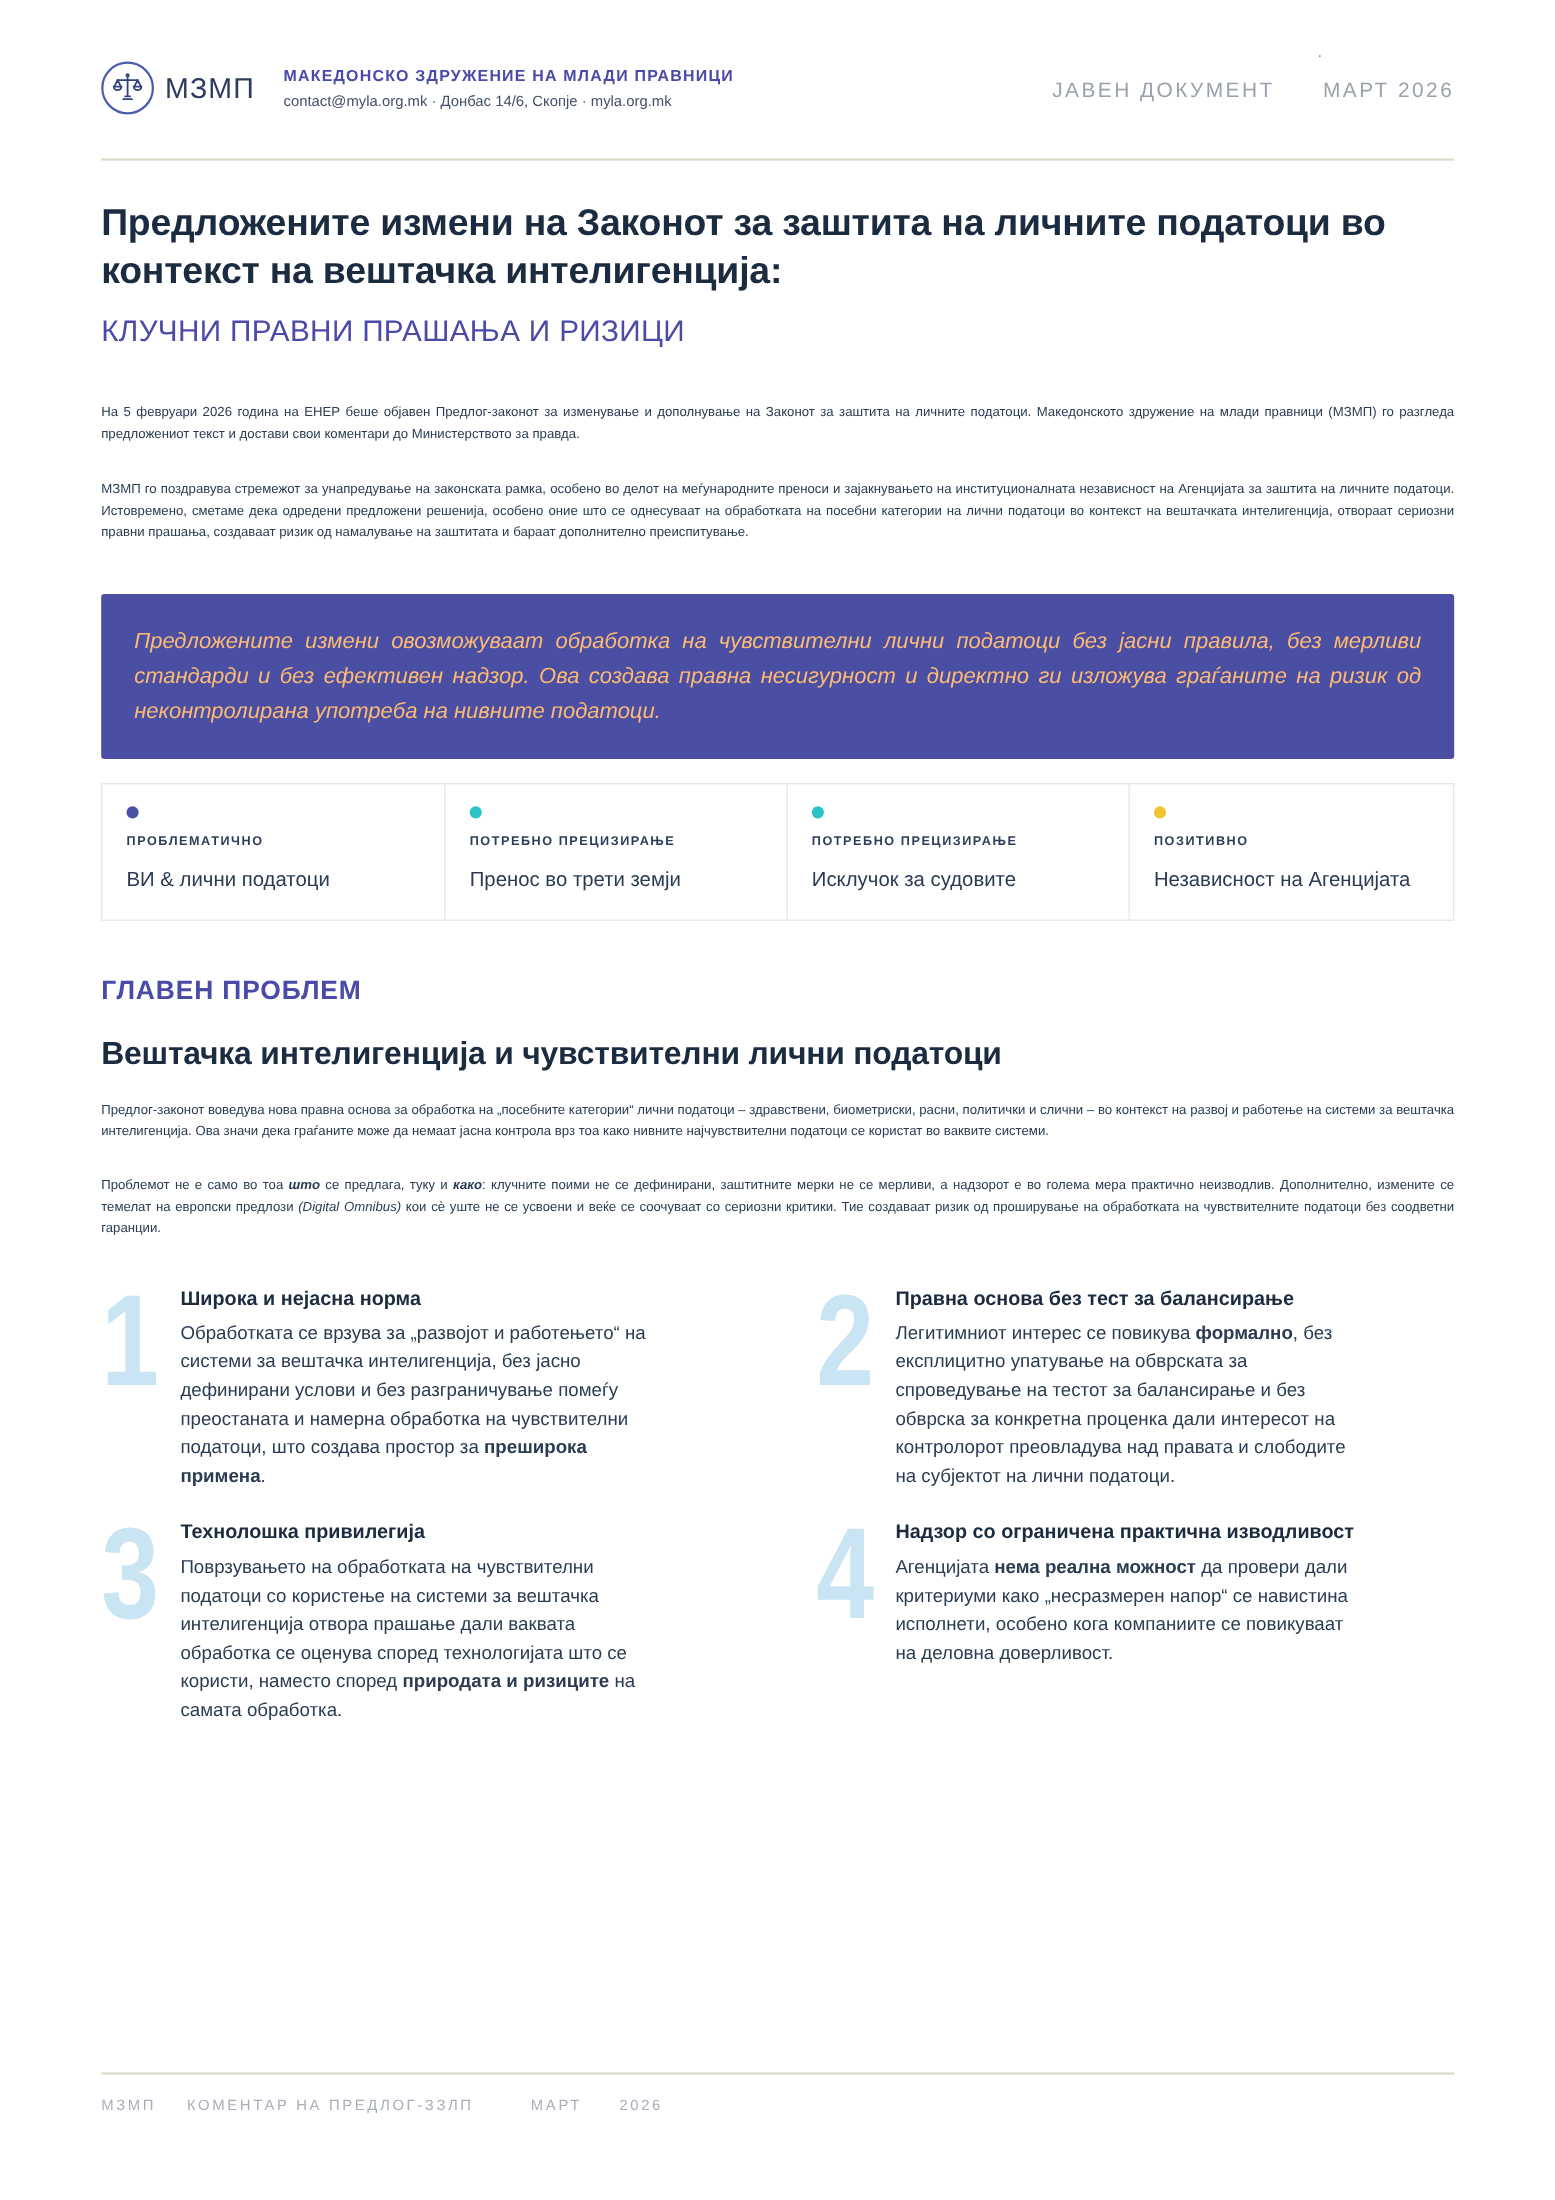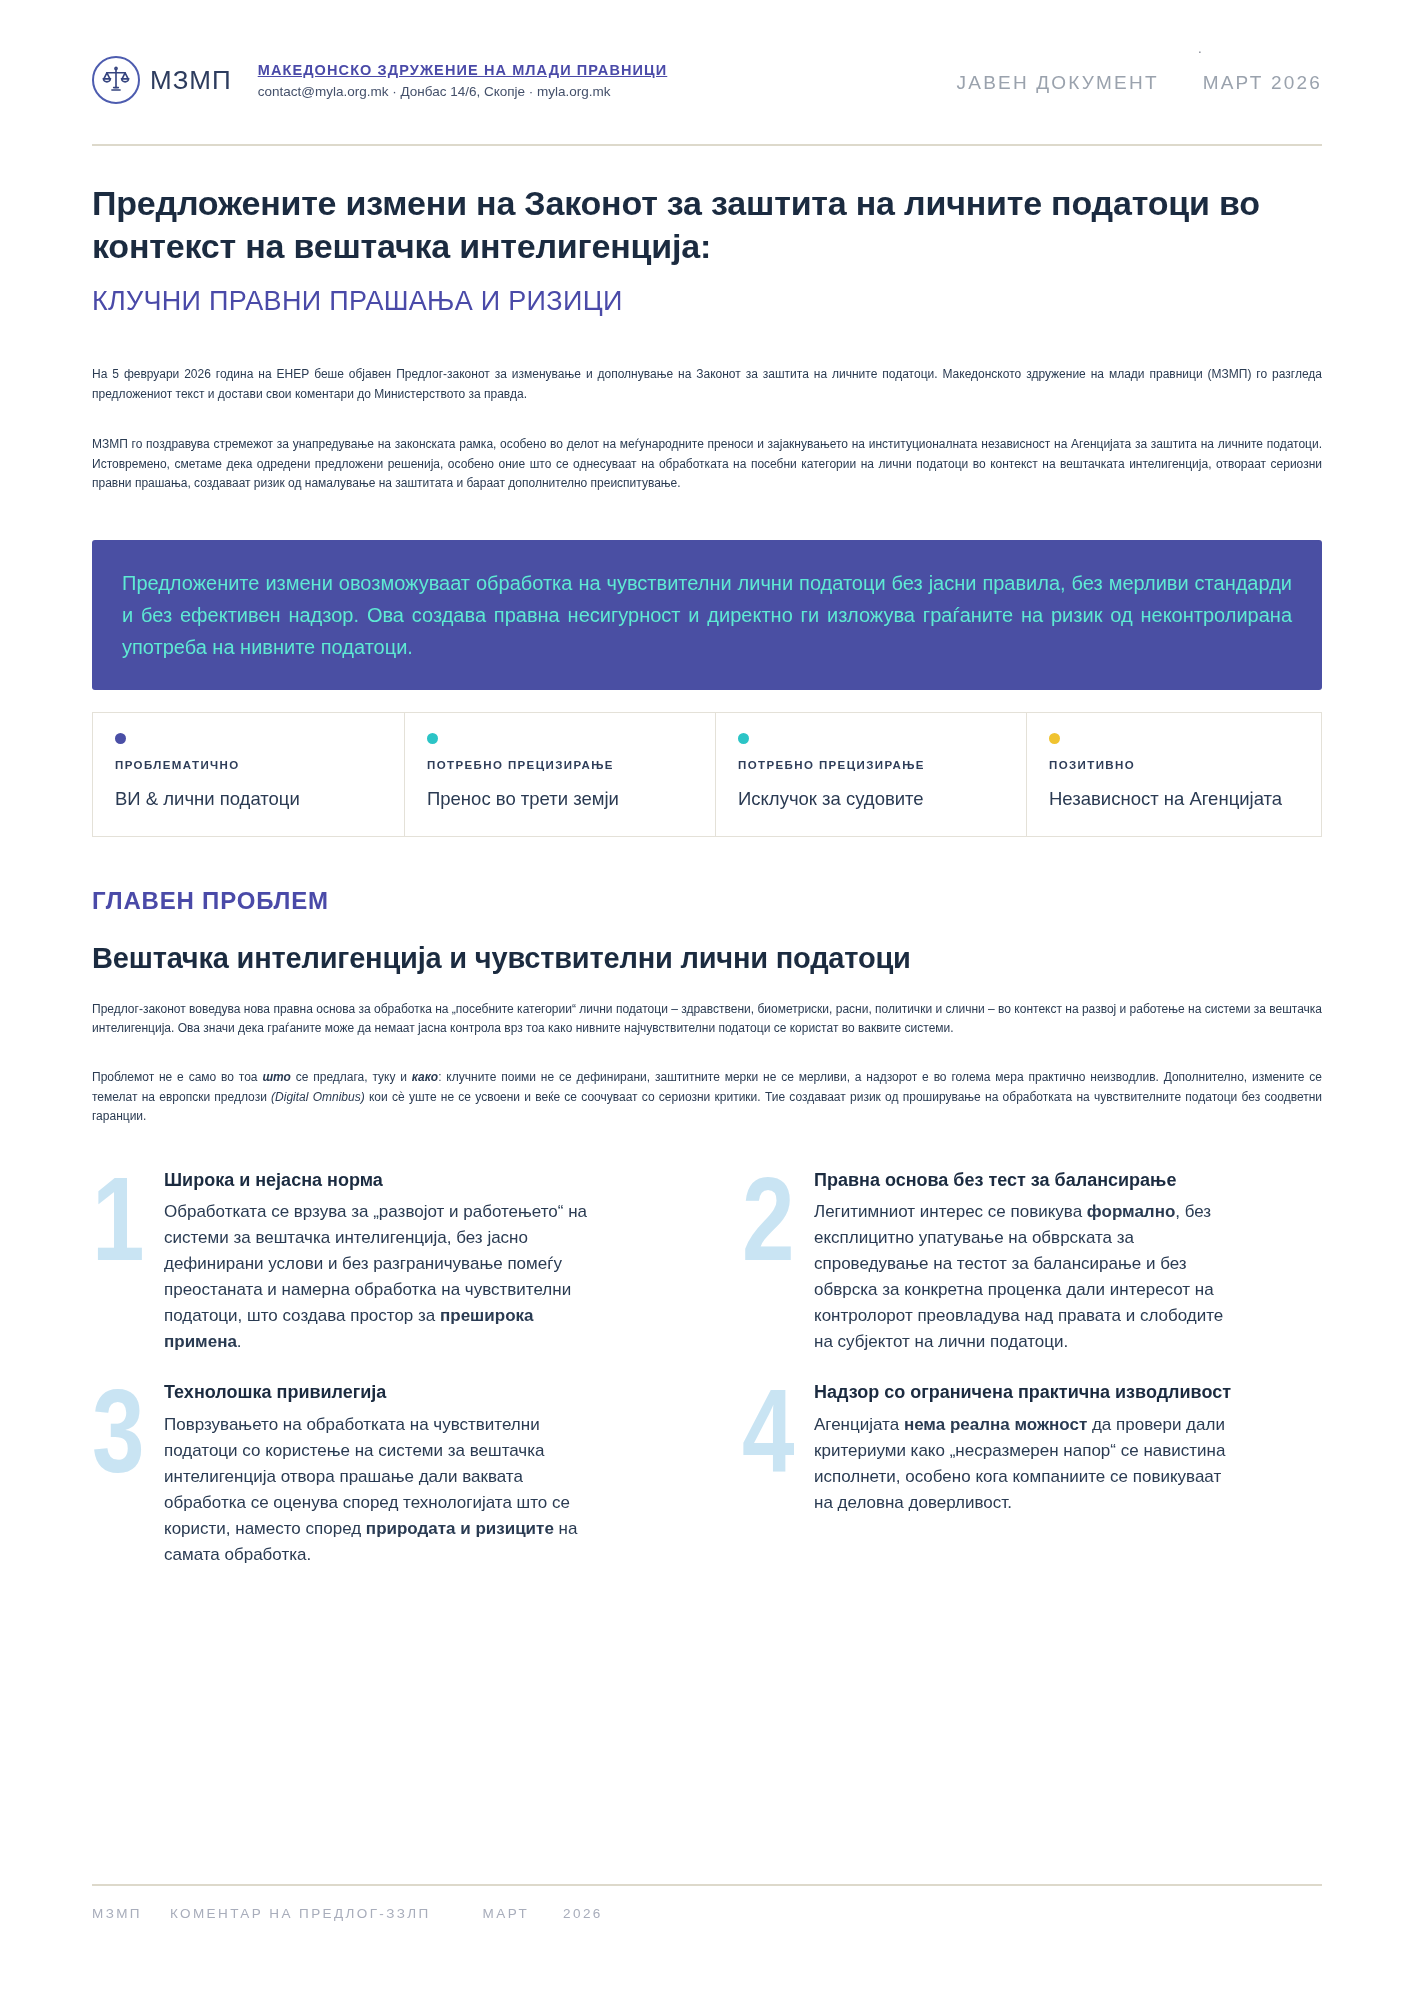--- a/index.html
+++ b/index.html
@@ -10,38 +10,38 @@
   }
   
   .header{display:flex;justify-content:space-between;align-items:flex-start;}
   .header-left{display:flex;align-items:center;}
   .logo-circle{
     width:48px;height:48px;border-radius:50%;border:2px solid #4d5caf;
     display:flex;align-items:center;justify-content:center;flex:0 0 auto;box-sizing:border-box;
   }
   .logo-word{font-size:26px;color:#2d3c5e;letter-spacing:1px;margin-left:10px;}
   .org-block{margin-left:26px;}
-  .org-name{font-size:14.5px;font-weight:bold;letter-spacing:1.1px;color:var(--purple,#4a4aa8);text-decoration:underline;}
+  .org-name{font-size:14.5px;font-weight:bold;letter-spacing:1.1px;color:var(--purple,#4a4aa8);}
   .org-contact{font-size:13.5px;color:#44506a;margin-top:6px;}
   .header-right{padding-top:16px;}
   .meta-row{display:flex;gap:44px;font-size:19px;letter-spacing:2.2px;color:var(--meta,#9aa2ad);}
   .stray{position:absolute;top:40px;right:212px;color:#8b8f99;font-size:15px;line-height:1;}
   .rule{border:none;border-top:2px solid var(--divider,#ddd9cb);margin:40px 0 0;}
   
   .title{margin:36px 0 0;font-size:34px;line-height:1.27;color:var(--navy,#1b2b40);
     letter-spacing:-0.2px;max-width:1175px;font-weight:bold;}
   .subtitle{margin:18px 0 0;font-size:27px;font-weight:400;color:var(--purple,#4a4aa8);letter-spacing:0.3px;}
   
   .body-p{margin:0;font-size:12px;line-height:1.62;text-align:justify;color:var(--body,#2a3b52);}
   .p-intro1{margin-top:48px;}
   .p-intro2{margin-top:31px;}
   .bi{font-style:italic;}
   
   .callout{margin-top:46px;background:var(--indigo,#4a4fa3);border-radius:3px;padding:27px 30px;}
-  .callout p{margin:0;color:#5eead4;font-size:20px;line-height:1.6;text-align:justify;}
+  .callout p{margin:0;color:#fdba74;font-style:italic;font-size:20px;line-height:1.6;text-align:justify;}
   
   .cards{margin-top:22px;display:grid;grid-template-columns:repeat(4,1fr);
     border:1px solid var(--cardborder,#e4e1d8);background:#fff;gap:16px;}
   .card{padding:20px 22px 26px;border-left:1px solid var(--cardborder,#e4e1d8);}
   .card:first-child{border-left:none;}
   .dot{width:11px;height:11px;border-radius:50%;}
   .card-label{margin-top:15px;font-size:11.5px;font-weight:bold;letter-spacing:1.4px;color:#2e3d59;}
   .card-value{margin-top:17px;font-size:18.5px;color:#2a3a52;}
   
   .h3{margin:50px 0 0;font-size:24px;color:var(--purple,#4a4aa8);letter-spacing:0.8px;font-weight:bold;}

